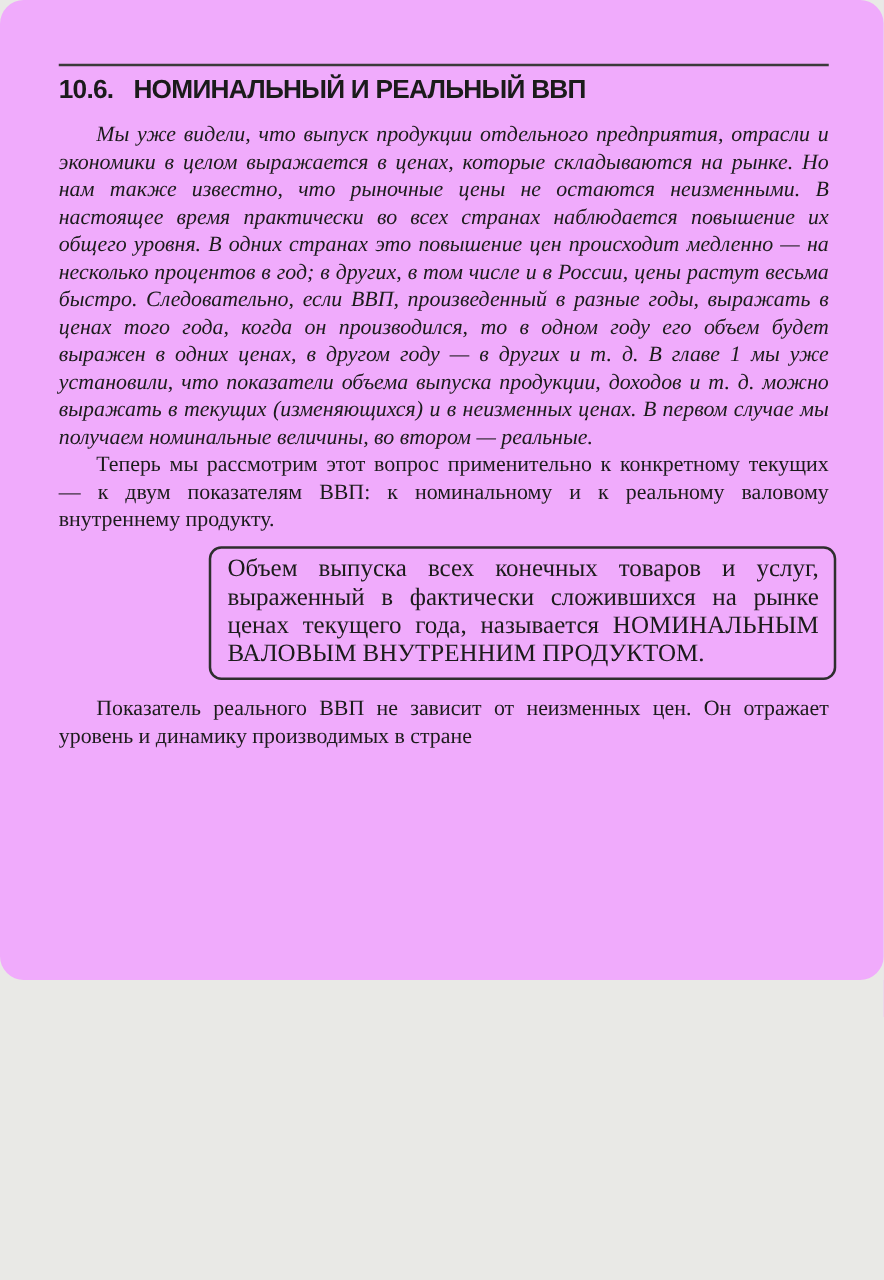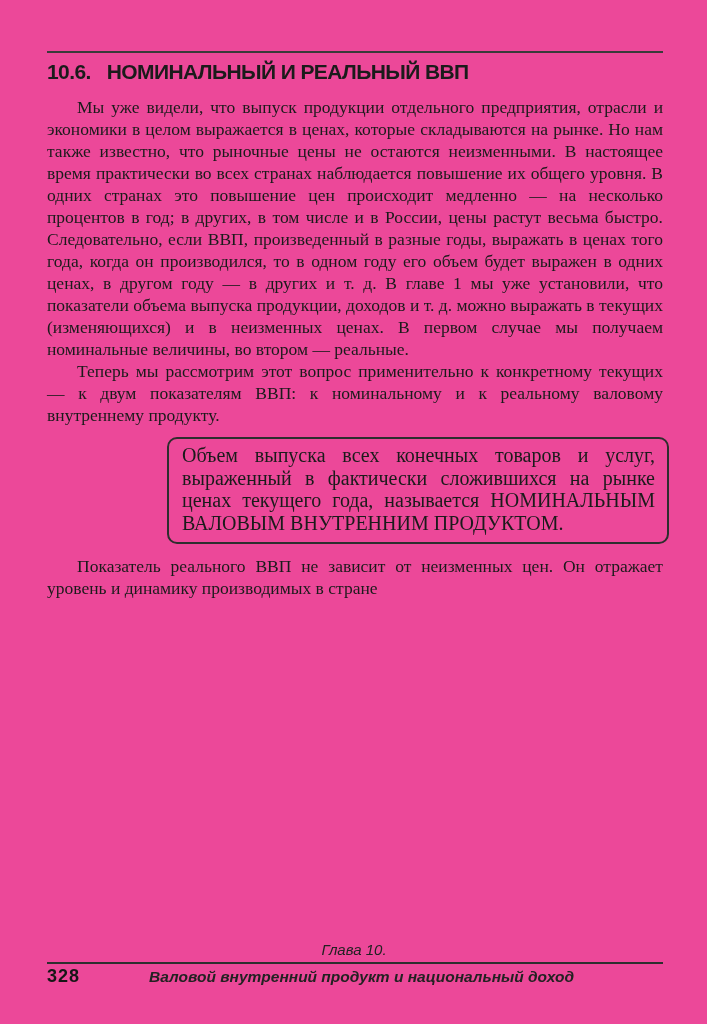--- a/index.html
+++ b/index.html
@@ -1,24 +1,25 @@
 <!DOCTYPE html>
 <html lang="ru"><head>
 <meta charset="utf-8">
 <style>
   html, body { margin: 0; padding: 0; background: #e9e9e6; }
   .page {
     position: relative;
     width: 707px;
-    height: 1024px;
+    height: 784px;
     margin: 0 auto;
-    background: #ec4899;
+    background: #f0abfc;
     color: #1b1b1b;
     font-family: "Liberation Serif", serif;
     overflow: hidden;
+    border-radius: 19px;
   }
   .content {
     position: absolute;
     left: 47px;
     top: 0;
     width: 616px;
   }
   .top-rule {
     height: 0;
     border-top: 2px solid #3a3a3a;
@@ -33,21 +34,21 @@
     white-space: nowrap;
   }
   .heading .sec-num { margin-right: 16px; }
   p.body {
     margin: 0;
     font-size: 17.5px;
     line-height: 22px;
     text-align: justify;
     text-indent: 30px;
   }
-  p.body.first { margin-top: 2px; }
+  p.body.first { margin-top: 2px; font-style: italic; }
   .def-box {
     box-sizing: border-box;
     margin: 11px -6px 11px 120px;
     border: 2px solid #2e2e2e;
     border-radius: 10px;
     padding: 5px 12px 8px 13px;
   }
   .def-box .box-text {
     margin: 0;
     font-size: 20px;

